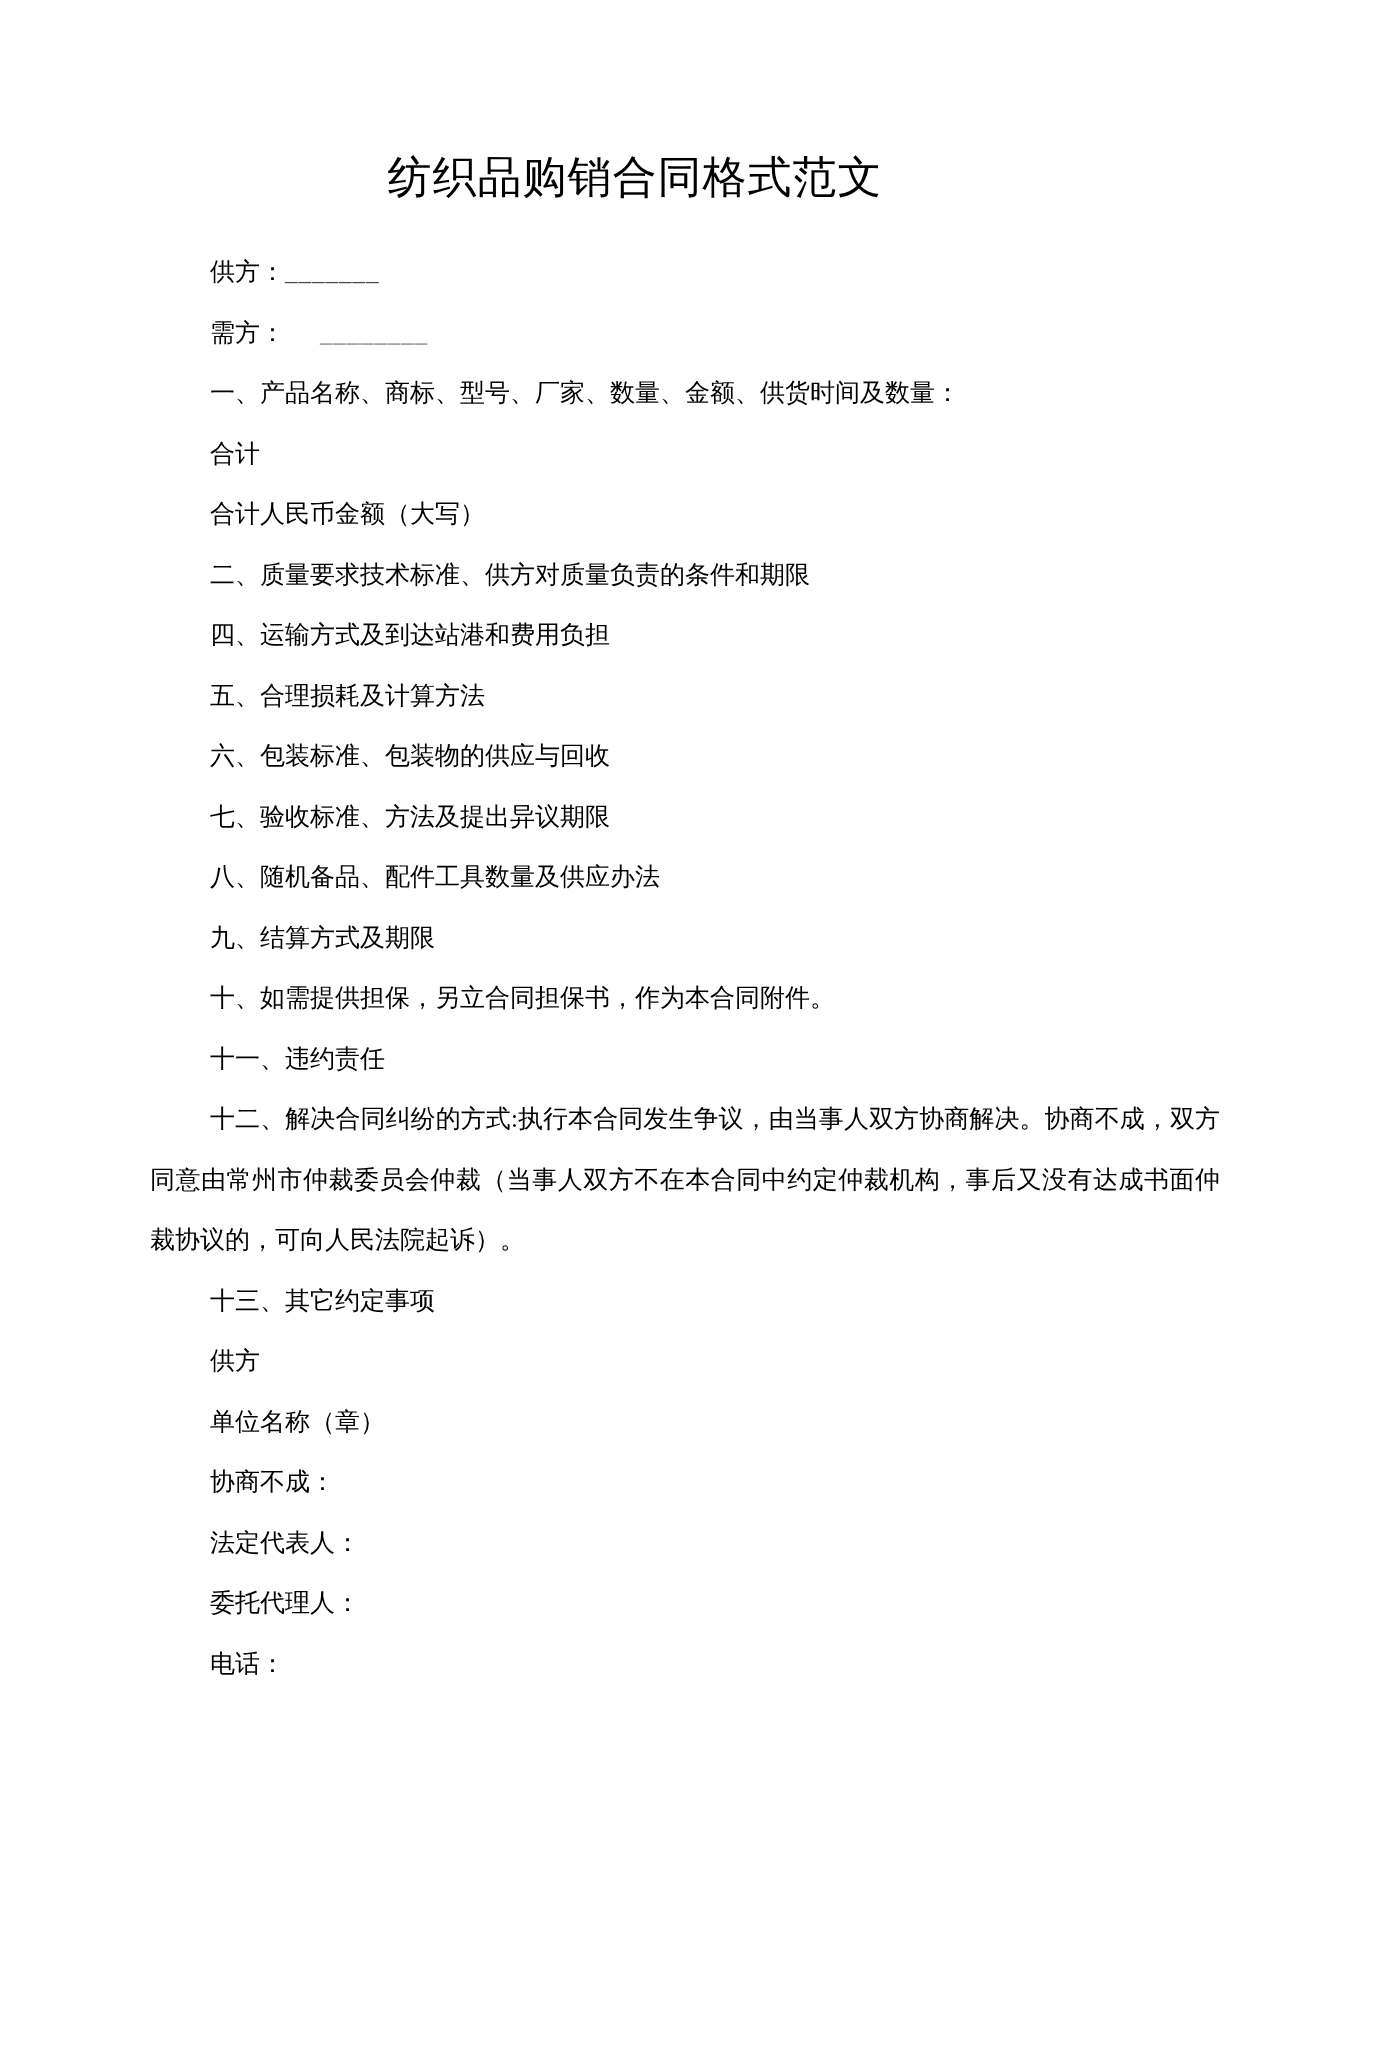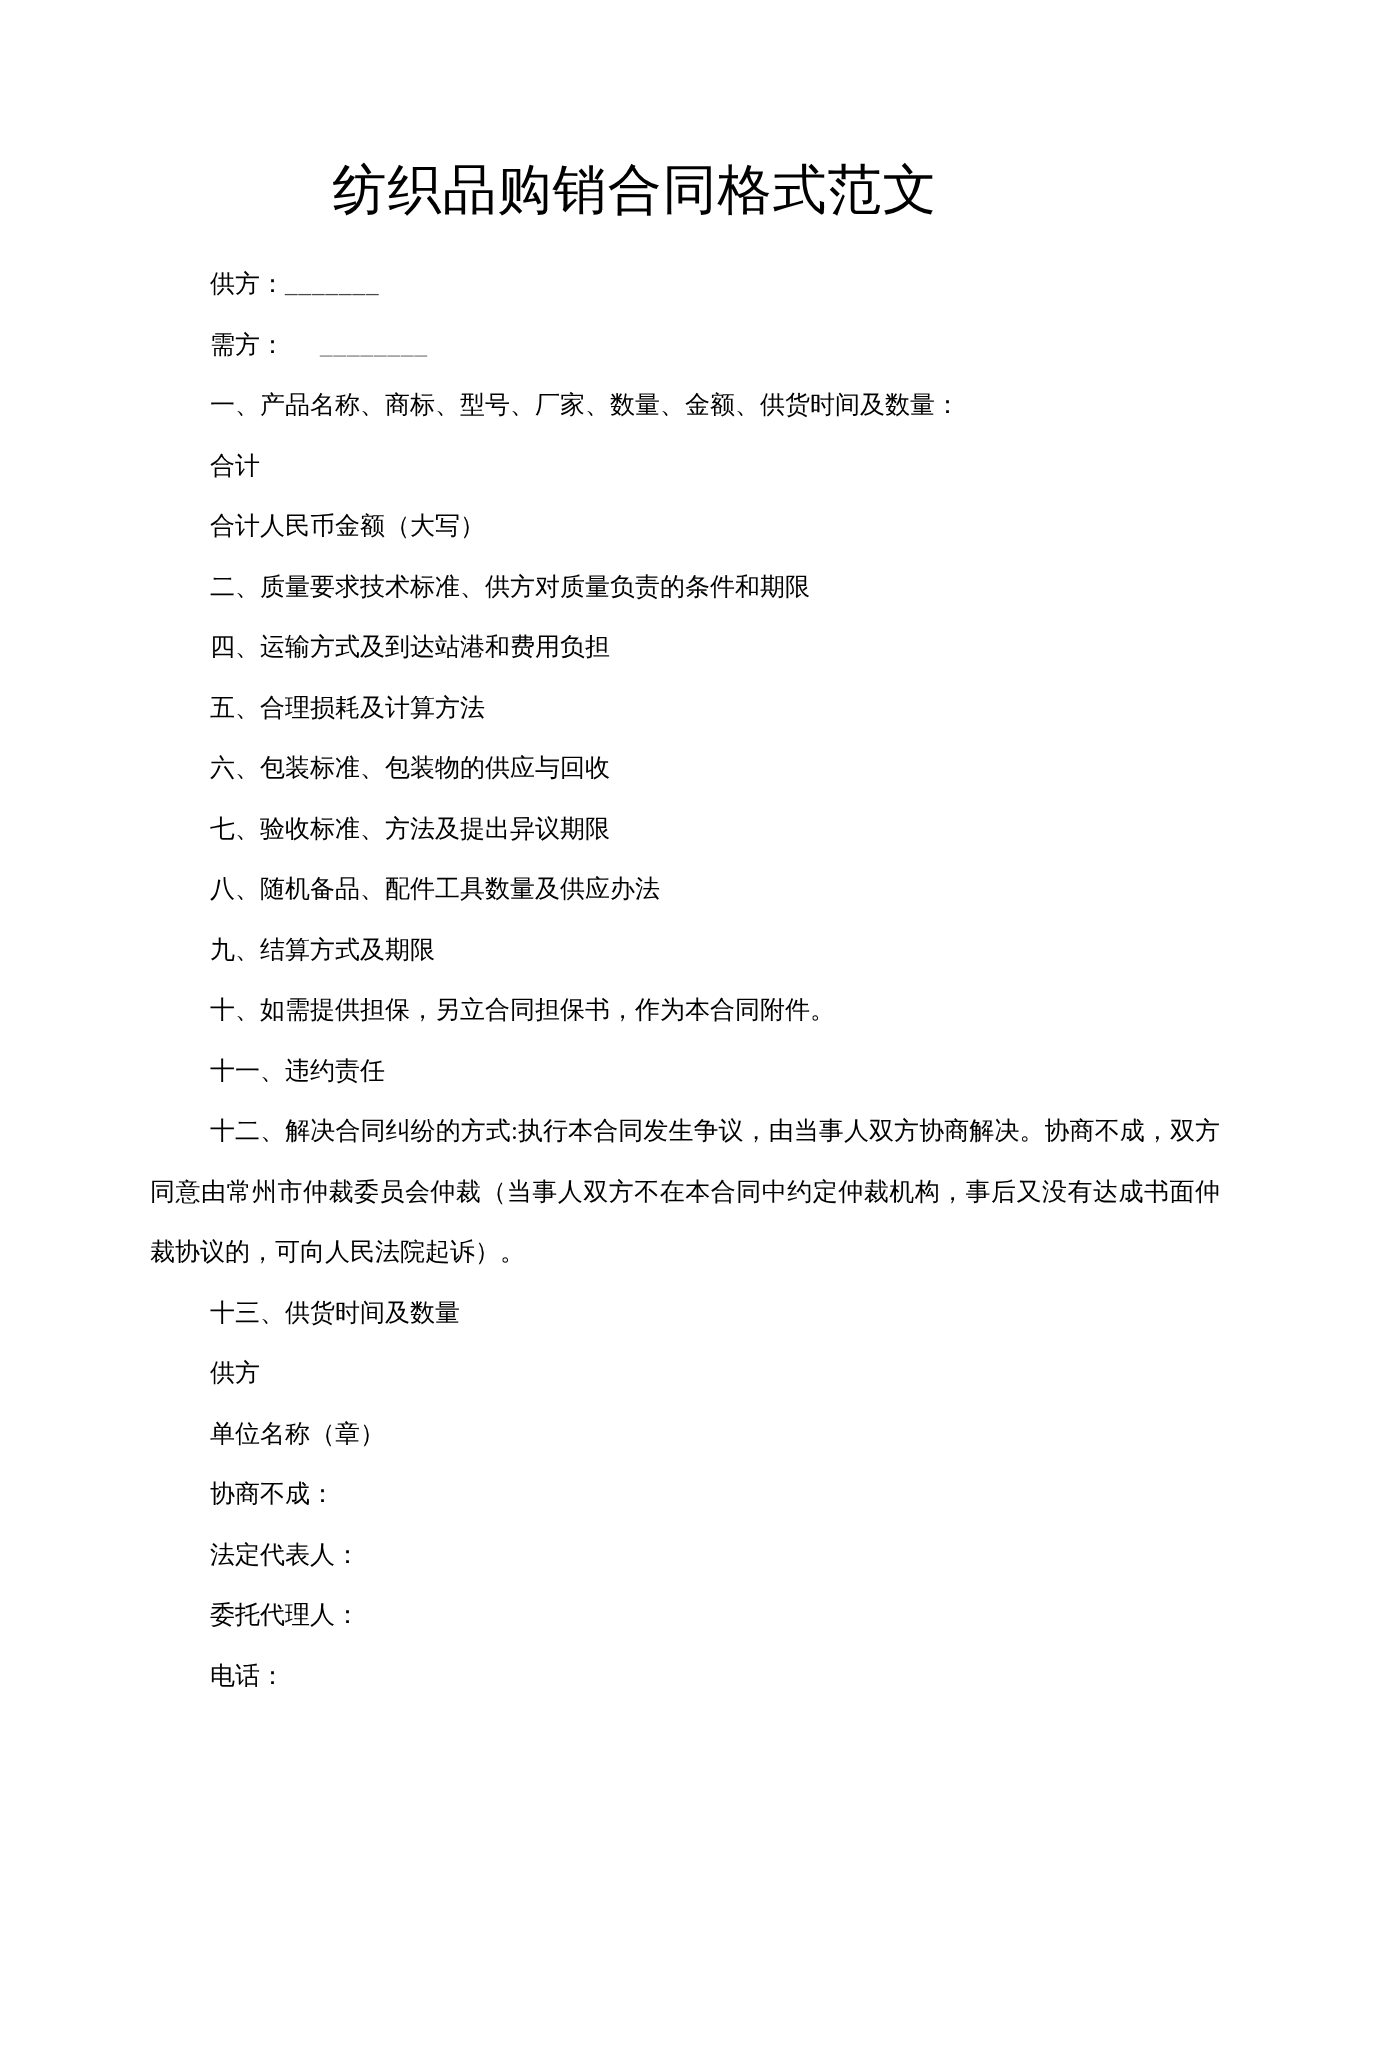--- a/index.html
+++ b/index.html
@@ -9,25 +9,25 @@
     height: 2059px;
     background: #ffffff;
     overflow: hidden;
     font-family: "Liberation Serif", "DejaVu Serif", serif;
     color: #000000;
   }
   .content {
     padding: 150px 158px 0 150px; 
   }
   .doc-title {
-    font-size: 54px;
+    font-size: 44px;
     font-weight: 400;
     line-height: 56px;
     text-align: center;
-    margin: 12px 100px 36px 0; 
+    margin: 0 100px 36px 0; 
     letter-spacing: 1px;
     white-space: nowrap;
   }
   p.line {
     font-size: 25px;
     line-height: 60.5px;
     margin: 0;
     text-indent: 60px; 
     text-align: left;
   }
@@ -58,21 +58,21 @@
     <p class="line">二、质量要求技术标准、供方对质量负责的条件和期限</p>
     <p class="line">四、运输方式及到达站港和费用负担</p>
     <p class="line">五、合理损耗及计算方法</p>
     <p class="line">六、包装标准、包装物的供应与回收</p>
     <p class="line">七、验收标准、方法及提出异议期限</p>
     <p class="line">八、随机备品、配件工具数量及供应办法</p>
     <p class="line">九、结算方式及期限</p>
     <p class="line">十、如需提供担保，另立合同担保书，作为本合同附件。</p>
     <p class="line">十一、违约责任</p>
     <p class="line para-flow">十二、解决合同纠纷的方式:执行本合同发生争议，由当事人双方协商解决。协商不成，双方同意由常州市仲裁委员会仲裁（当事人双方不在本合同中约定仲裁机构，事后又没有达成书面仲裁协议的，可向人民法院起诉）。</p>
-    <p class="line">十三、供货时间及数量</p>
+    <p class="line">十三、其它约定事项</p>
 
     <p class="line">供方</p>
     <p class="line">单位名称（章）</p>
     <p class="line">协商不成：</p>
     <p class="line">法定代表人：</p>
     <p class="line">委托代理人：</p>
     <p class="line">电话：</p>
 
   </div>
 </div>

